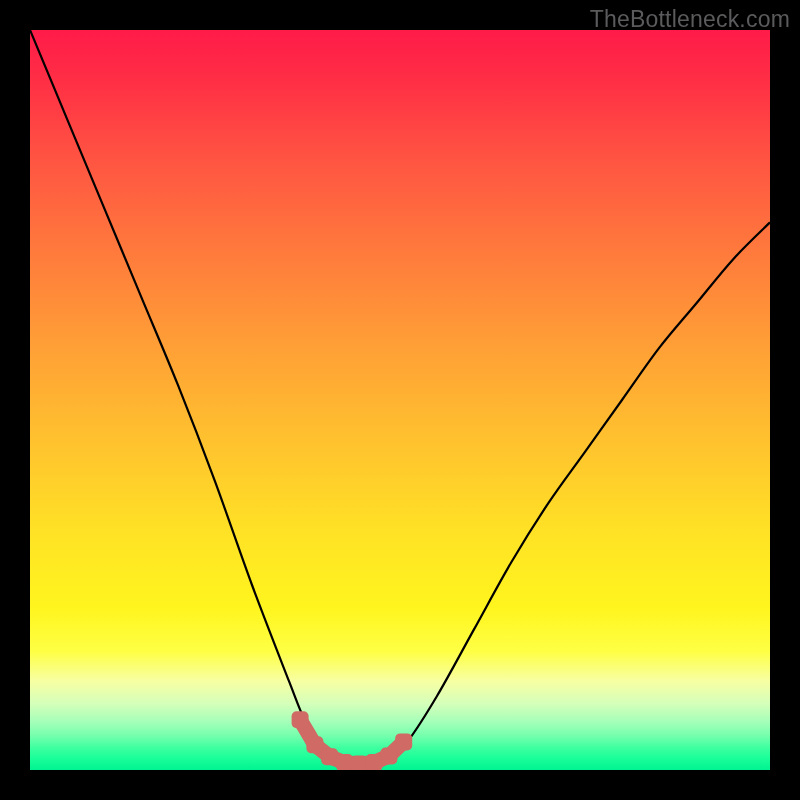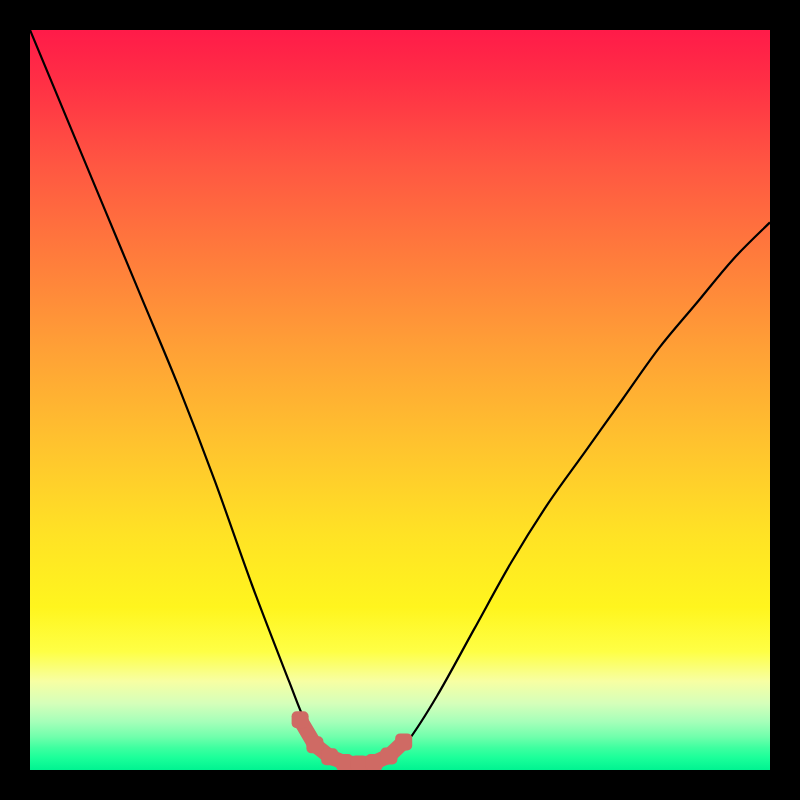--- a/index.html
+++ b/index.html
@@ -72,20 +72,21 @@
     width: 740px;
     height: 740px;
     z-index: 12;
   }
 </style>
 </head>
 <body>
 
 <div class="outer">
 
+  <div class="watermark">TheBottleneck.com</div>
 
   <div class="plot-area">
 
     <div class="gradient-bg"></div>
 
     <svg class="curve" viewBox="0 0 740 740" preserveAspectRatio="none">
       <path id="curve-path" d="M 0,0 C 6.166666666666667,14.799999999999992 24.666666666666664,59.199999999999946 37,88.79999999999995 C 49.333333333333336,118.39999999999996 61.666666666666664,148.00000000000003 74,177.60000000000002 C 86.33333333333333,207.20000000000002 98.66666666666667,236.79999999999998 111,266.4 C 123.33333333333333,296 135.66666666666666,324.3666666666667 148,355.2 C 160.33333333333334,386.0333333333333 172.66666666666666,418.09999999999997 185,451.4 C 197.33333333333334,484.7 209.66666666666666,521.7 222,555 C 234.33333333333334,588.3 250.36666666666667,629 259,651.2 C 267.6333333333333,673.4000000000001 268.8666666666667,677.7166666666667 273.8,688.2 C 278.73333333333335,698.6833333333334 283.6666666666667,707.6866666666667 288.6,714.1 C 293.53333333333336,720.5133333333333 298.46666666666664,723.5966666666666 303.4,726.68 C 308.3333333333333,729.7633333333333 313.26666666666665,731.3666666666667 318.2,732.6 C 323.1333333333333,733.8333333333334 328.06666666666666,734.08 333,734.08 C 337.93333333333334,734.08 342.8666666666666,733.9566666666667 347.79999999999995,732.6 C 352.7333333333333,731.2433333333333 357.66666666666663,729.3933333333334 362.59999999999997,725.94 C 367.5333333333333,722.4866666666667 370,721.87 377.40000000000003,711.88 C 384.80000000000007,701.89 395.9000000000001,684.7466666666667 407.00000000000006,666 C 418.1,647.2533333333333 431.6666666666667,621.6 444,599.4 C 456.3333333333333,577.1999999999999 468.6666666666667,553.7666666666667 481,532.8 C 493.3333333333333,511.8333333333333 505.6666666666667,492.1 518,473.6 C 530.3333333333334,455.1 542.6666666666666,439.06666666666666 555,421.8 C 567.3333333333334,404.53333333333336 579.6666666666666,387.26666666666665 592,370 C 604.3333333333334,352.73333333333335 616.6666666666666,334.23333333333335 629,318.20000000000005 C 641.3333333333334,302.16666666666674 653.6666666666666,288.6 666,273.8 C 678.3333333333334,259 690.6666666666666,242.9666666666667 703,229.40000000000003 C 715.3333333333334,215.83333333333337 733.8333333333334,198.56666666666666 740,192.39999999999998" fill="none" stroke="#000000" stroke-width="2.2"></path>
     </svg>
 
     <svg class="markers" viewBox="0 0 740 740" preserveAspectRatio="none">

